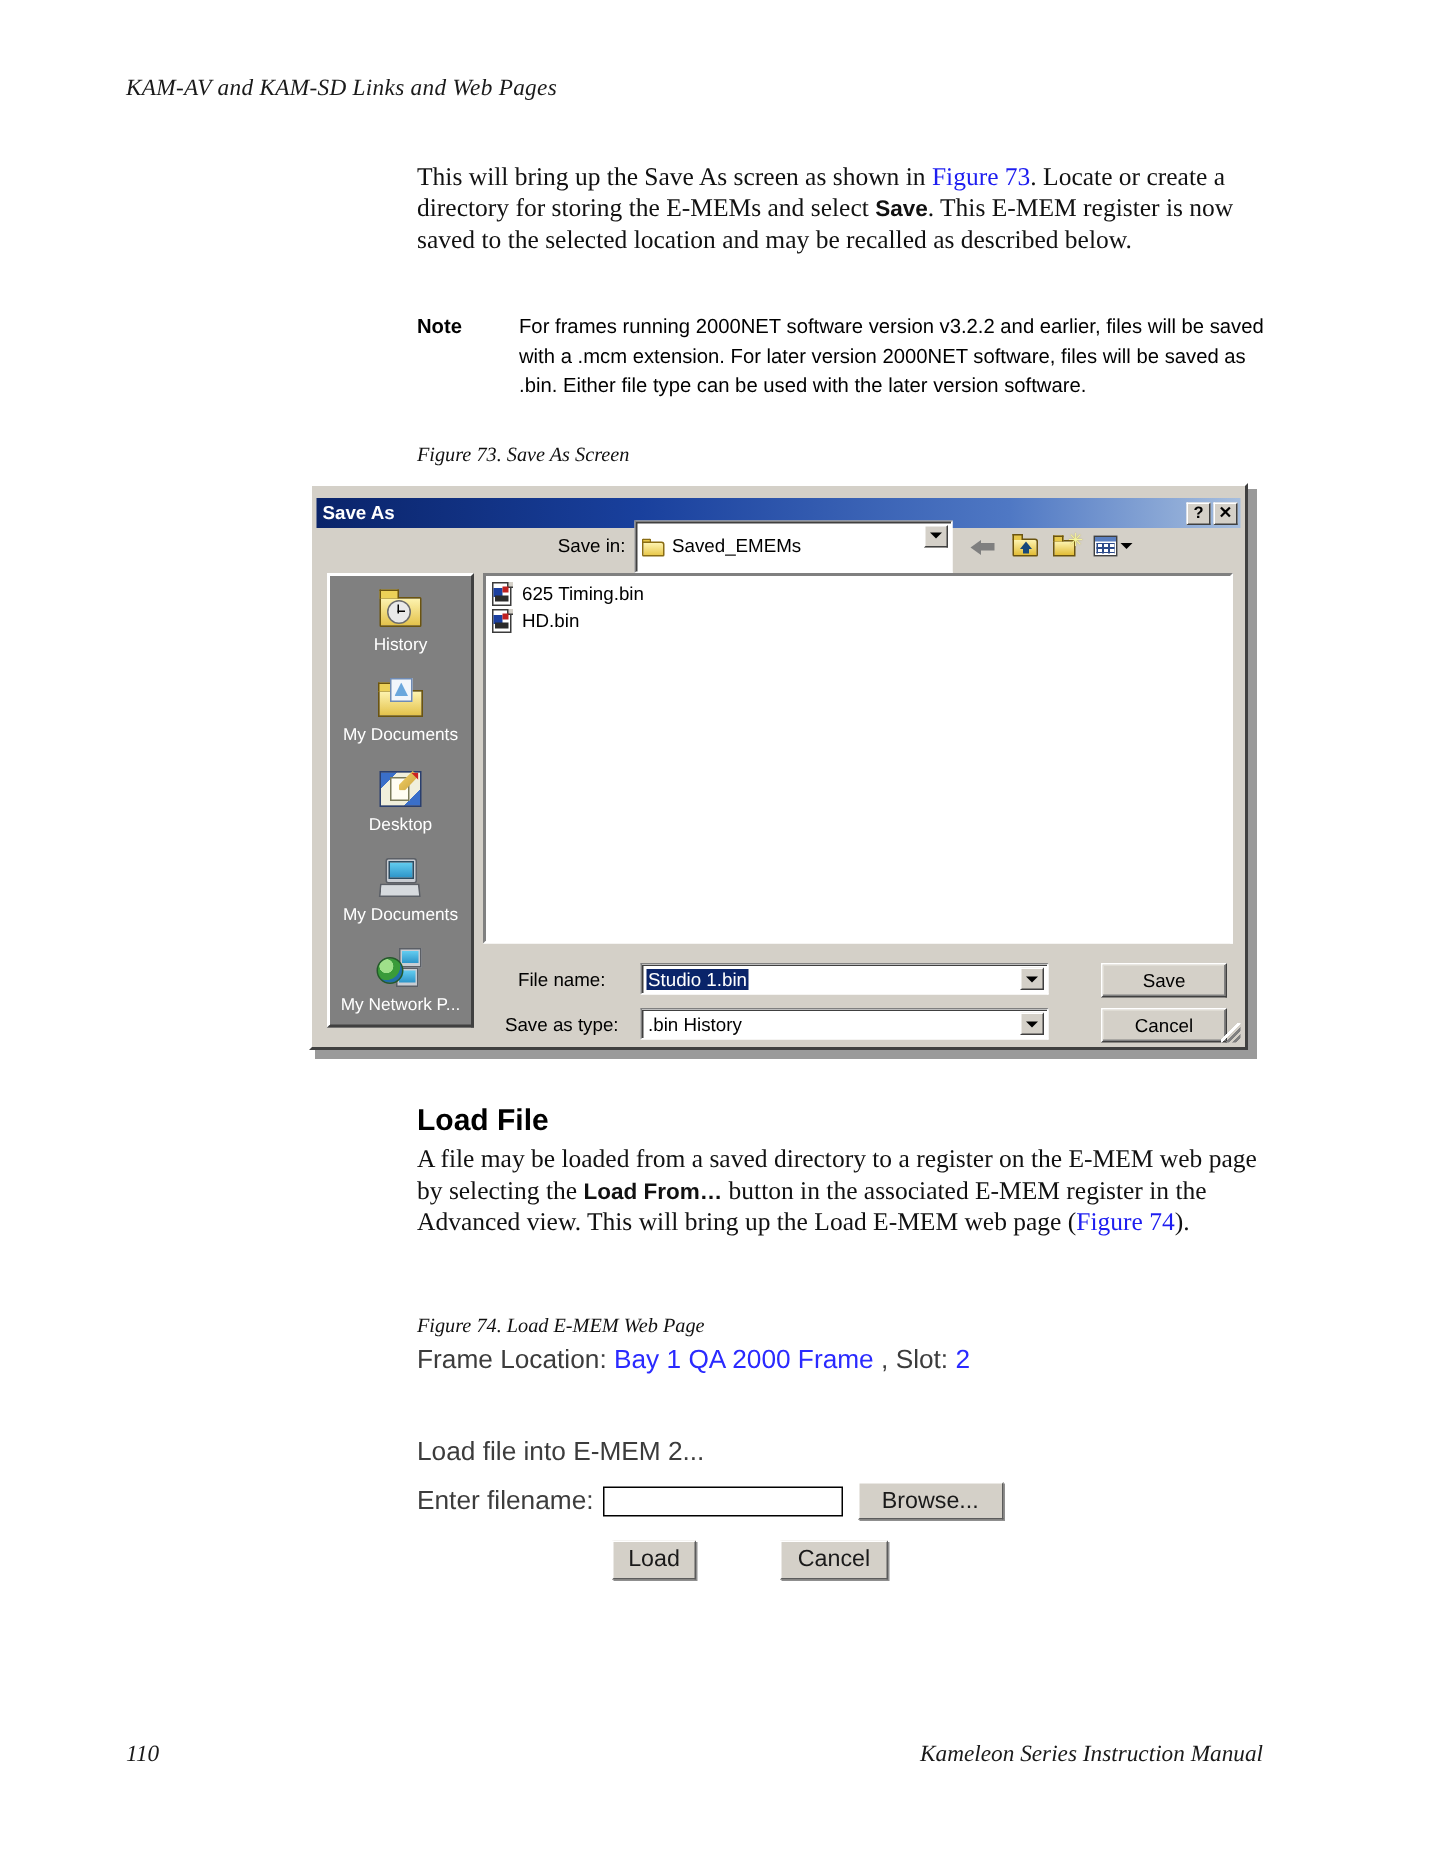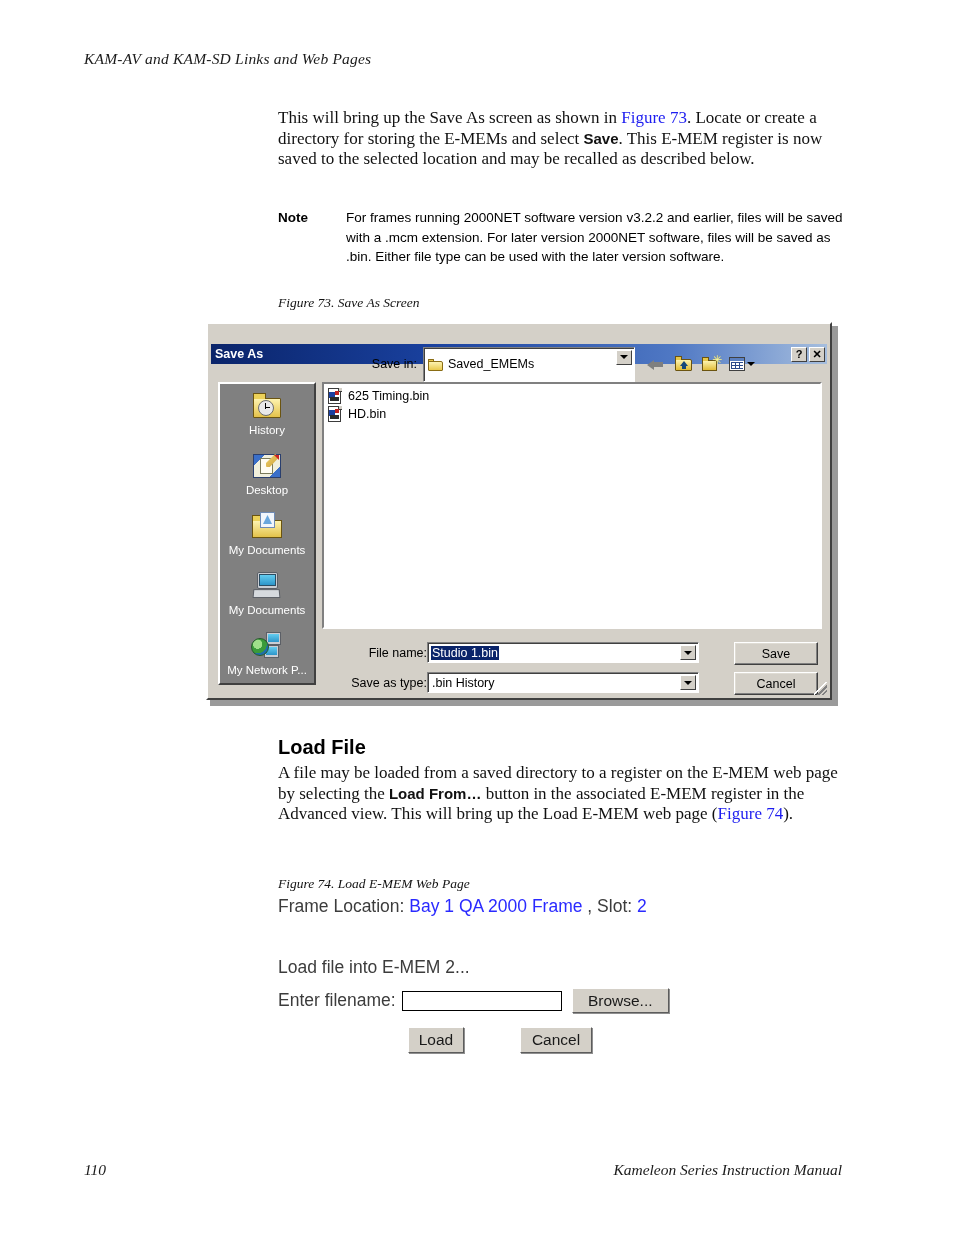--- a/index.html
+++ b/index.html
@@ -107,21 +107,21 @@
     background: #d4d0c8;
     border-top: 2px solid #ffffff;
     border-left: 2px solid #ffffff;
     border-right: 2px solid #404040;
     border-bottom: 2px solid #404040;
     box-sizing: border-box;
   }
   .titlebar {
     position: absolute;
     left: 3px;
-    top: 20px;
+    top: 8px;
     width: 616px;
     height: 20px;
     background: linear-gradient(to right, #0a246a 0%, #19409d 35%, #4f78c4 75%, #a6bede 100%);
     display: flex;
     align-items: center;
     text-align: center;
   }
   .titlebar-text {
     color: #ffffff;
     font-family: "Liberation Sans", sans-serif;
@@ -540,21 +540,21 @@
   .field-row {
     position: absolute;
     display: flex;
     align-items: center;
   }
   .field-label {
     font-family: "Liberation Sans", sans-serif;
     font-size: 12.5px;
     color: #000;
     width: 105px;
-    text-align: right;
+    text-align: center;
   }
   .textcombo {
     width: 272px;
     height: 21px;
     background: #ffffff;
     border-top: 1px solid #808080;
     border-left: 1px solid #808080;
     border-right: 1px solid #ffffff;
     border-bottom: 1px solid #ffffff;
     box-shadow: inset 1px 1px 0 #404040;
@@ -790,36 +790,36 @@
         <span class="place-ico ico-history">
           <span class="f"></span>
             <span class="t"></span>
             <span class="clock"></span>
             <span class="hand1"></span>
             <span class="hand2"></span>
         </span>
         <span class="place-label">History</span>
       </div>
       <div class="place">
+        <span class="place-ico ico-mydocs">
+          <span class="f"></span>
+            <span class="t"></span>
+            <span class="pg"></span>
+            <span class="mark"></span>
+        </span>
+        <span class="place-label">My Documents</span>
+      </div>
+      <div class="place">
         <span class="place-ico ico-desktop">
           <span class="scr"></span>
             <span class="pg"></span>
             <span class="pen"></span>
             <span class="nib"></span>
         </span>
         <span class="place-label">Desktop</span>
-      </div>
-      <div class="place">
-        <span class="place-ico ico-mydocs">
-          <span class="f"></span>
-            <span class="t"></span>
-            <span class="pg"></span>
-            <span class="mark"></span>
-        </span>
-        <span class="place-label">My Documents</span>
       </div>
       <div class="place">
         <span class="place-ico ico-mycomp">
           <span class="mon"></span>
             <span class="scr"></span>
             <span class="base"></span>
         </span>
         <span class="place-label">My Documents</span>
       </div>
       <div class="place">

